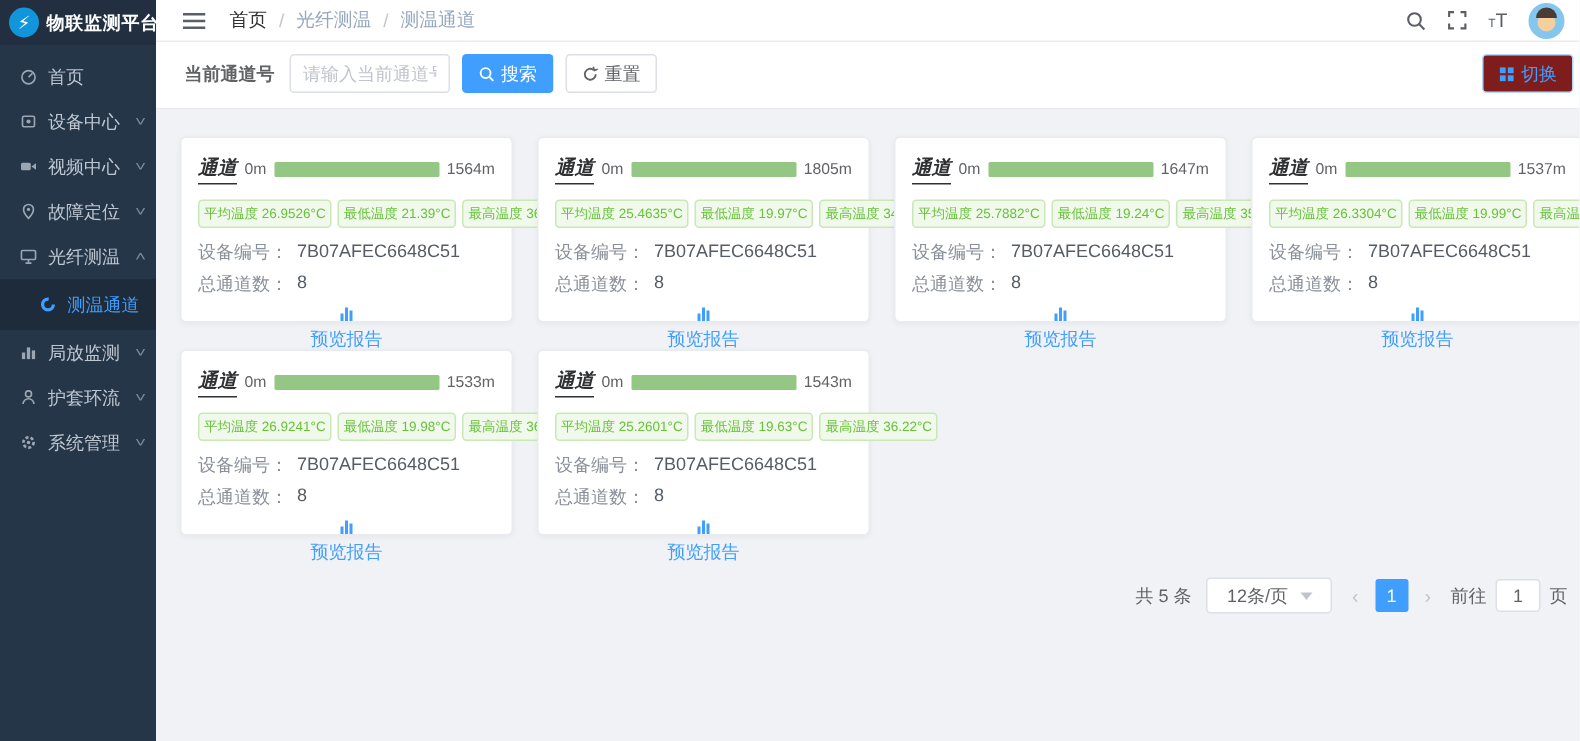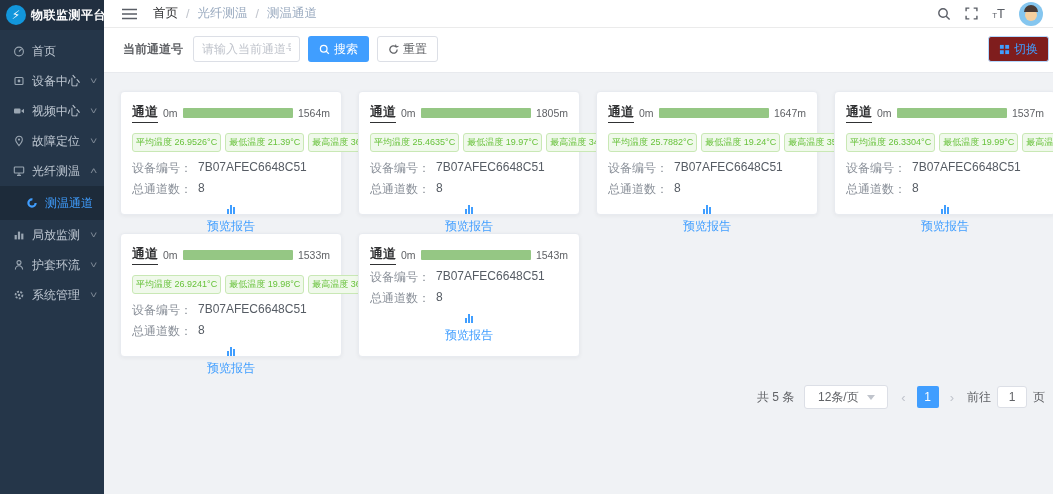--- a/index.html
+++ b/index.html
@@ -48,21 +48,21 @@
   .filter-input::placeholder{color:#c0c4cc;}
   .btn{height:26px; display:inline-flex; align-items:center; gap:4px; border-radius:3px; font-size:12px; padding:0 10px; cursor:pointer; border:1px solid transparent; white-space:nowrap;}
   .btn-primary{background:var(--accent); color:#fff; margin-left:8px;}
   .btn-plain{background:#fff; color:#606266; border-color:#dcdfe6; margin-left:8px;}
   .btn-switch{background:#7f1d1d; color:var(--accent); border-color:#b3d8ff; margin-left:auto; margin-right:2px;}
 
   .content{flex:1; background:var(--content-bg); padding:18px 0 0 16px; position:relative; overflow:hidden;}
   .card-grid{display:grid; grid-template-columns:repeat(4,222px); gap:18px 16px;}
   .card{width:222px; height:124px; background:#fff; border:1px solid #e8ebf0; border-radius:4px; padding:11px 11px 8px; box-shadow:0 1px 4px rgba(0,0,0,.05);}
   .card-top{display:flex; align-items:center; gap:5px;}
-  .card-title{font-size:13px; font-weight:bold; color:#303133; border-bottom:1px solid #303133; padding-bottom:1px; cursor:pointer; white-space:nowrap;}
+  .card-title{font-size:13px; font-weight:bold; color:#303133; border-bottom:1px solid #303133; padding-bottom:1px; cursor:pointer; white-space:nowrap;font-style:italic;}
   .bar-start,.bar-end{font-size:10.5px; color:#606266; white-space:nowrap;}
   .lenbar{flex:1; height:10px; background:var(--bar-green); border-radius:1px;}
   .tags{display:flex; gap:4px; margin:10px 0 8px;}
   .tag{font-size:9px; color:var(--tag-text); background:var(--tag-bg); border:1px solid var(--tag-border); border-radius:3px; padding:2px 3px; white-space:nowrap;}
   .kv{display:flex; gap:6px; margin:4px 0; font-size:12px;}
   .kv .k{color:#8a9099;} .kv .v{color:#565c64;}
   .report-row{display:flex; justify-content:center; margin-top:7px;}
   .report{color:var(--accent); font-size:12px; display:inline-flex; align-items:center; gap:4px; cursor:pointer; text-decoration:none;flex-direction:column;}
   .report-icon{display:inline-flex; align-items:flex-end; gap:1px; height:9px;}
   .report-icon i{width:2px; background:var(--accent); display:block;}
@@ -404,20 +404,25 @@
     </div>
   </div>
 
   <div class="card">
     <div class="card-top">
       <span class="card-title">通道</span>
       <span class="bar-start">0m</span>
       <div class="lenbar"></div>
       <span class="bar-end">1543m</span>
     </div>
+    <div class="tags">
+      <span class="tag">平均温度 25.2601°C</span>
+      <span class="tag">最低温度 19.63°C</span>
+      <span class="tag">最高温度 36.22°C</span>
+    </div>
     <div class="kv">
       <span class="k">设备编号：</span>
       <span class="v">7B07AFEC6648C51</span>
     </div>
     <div class="kv">
       <span class="k">总通道数：</span>
       <span class="v">8</span>
     </div>
     <div class="report-row">
       <a class="report">

